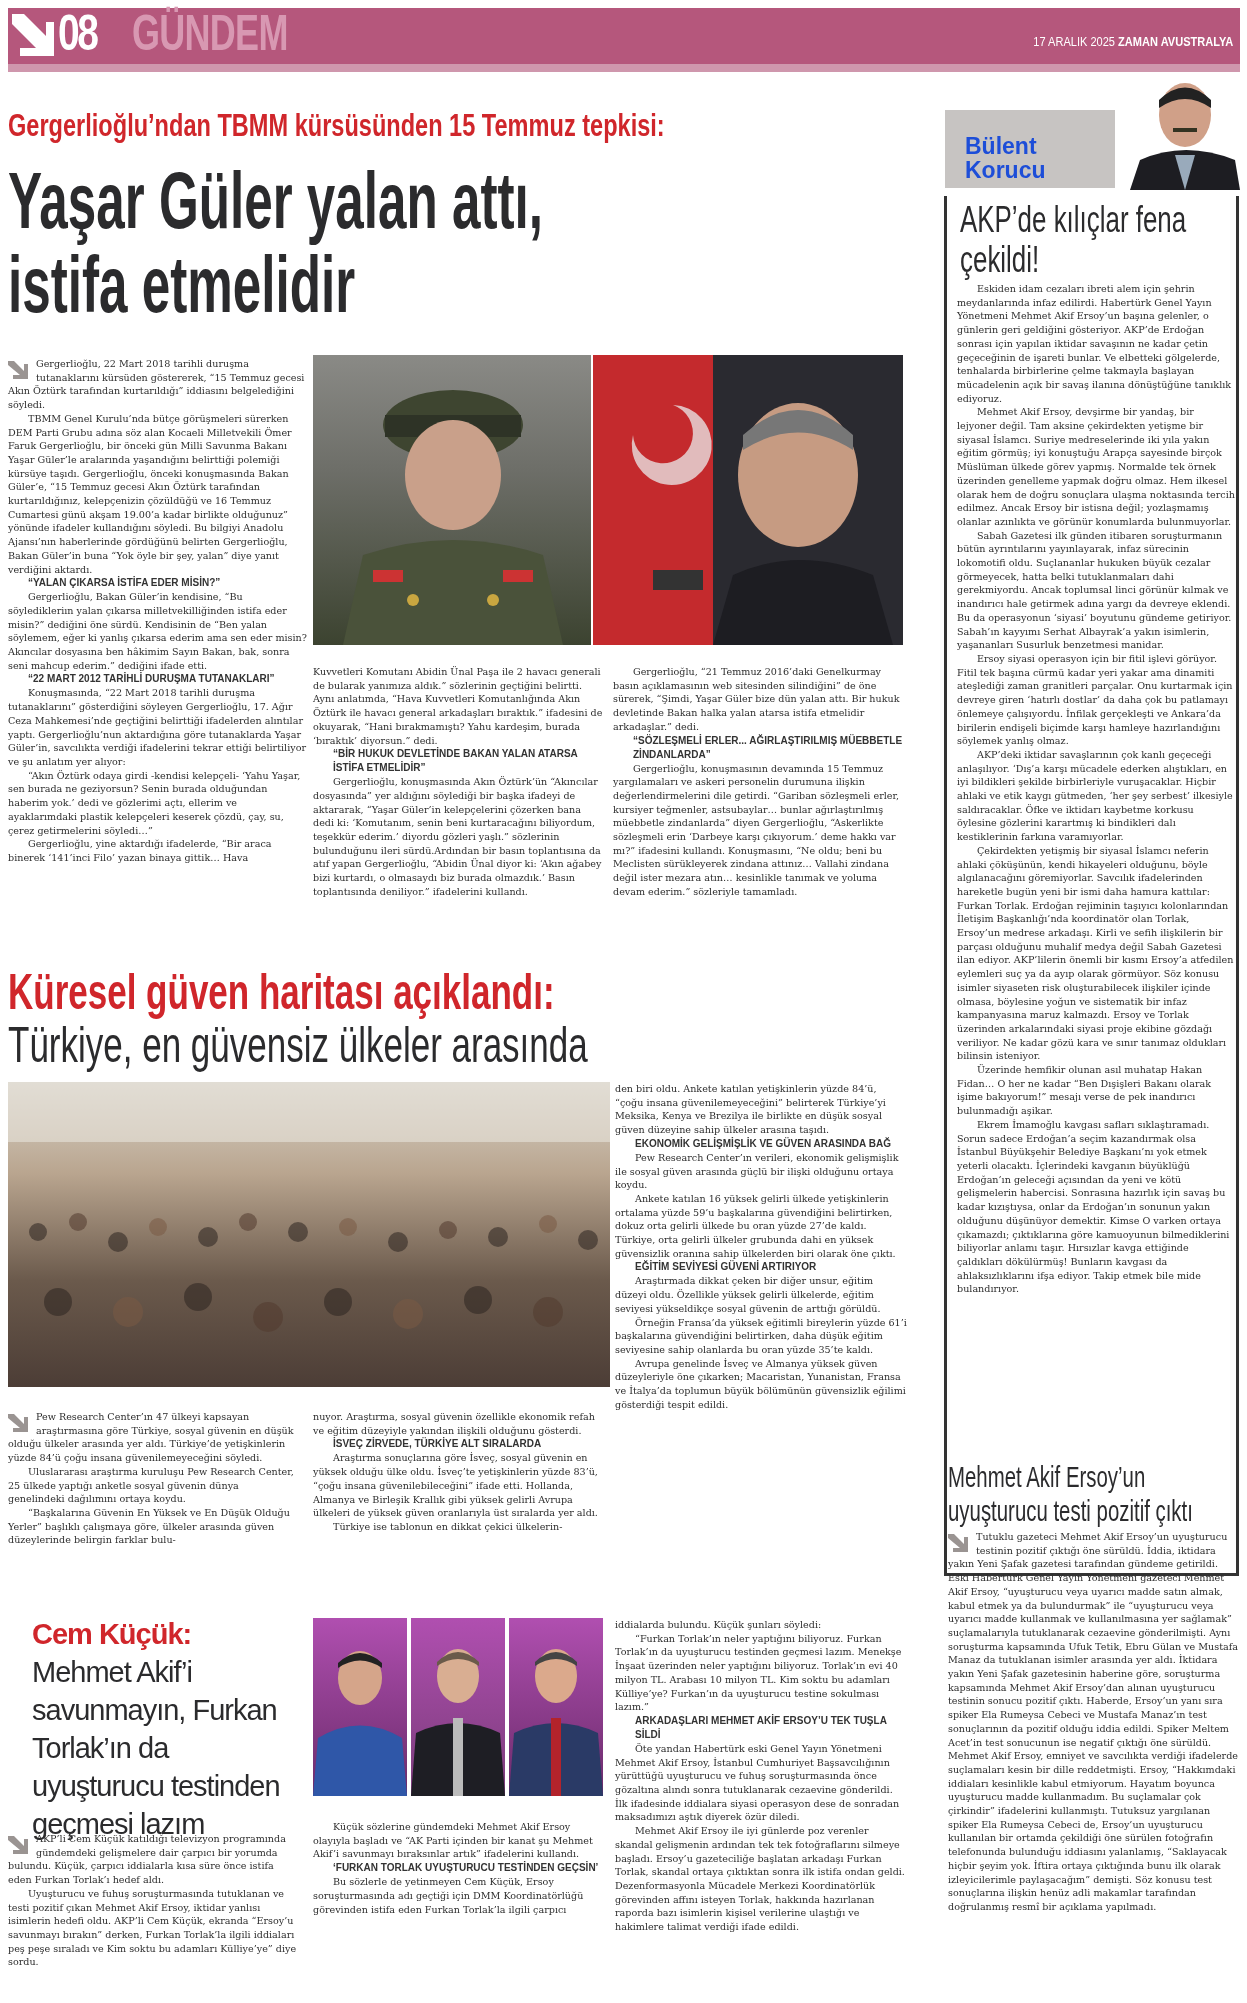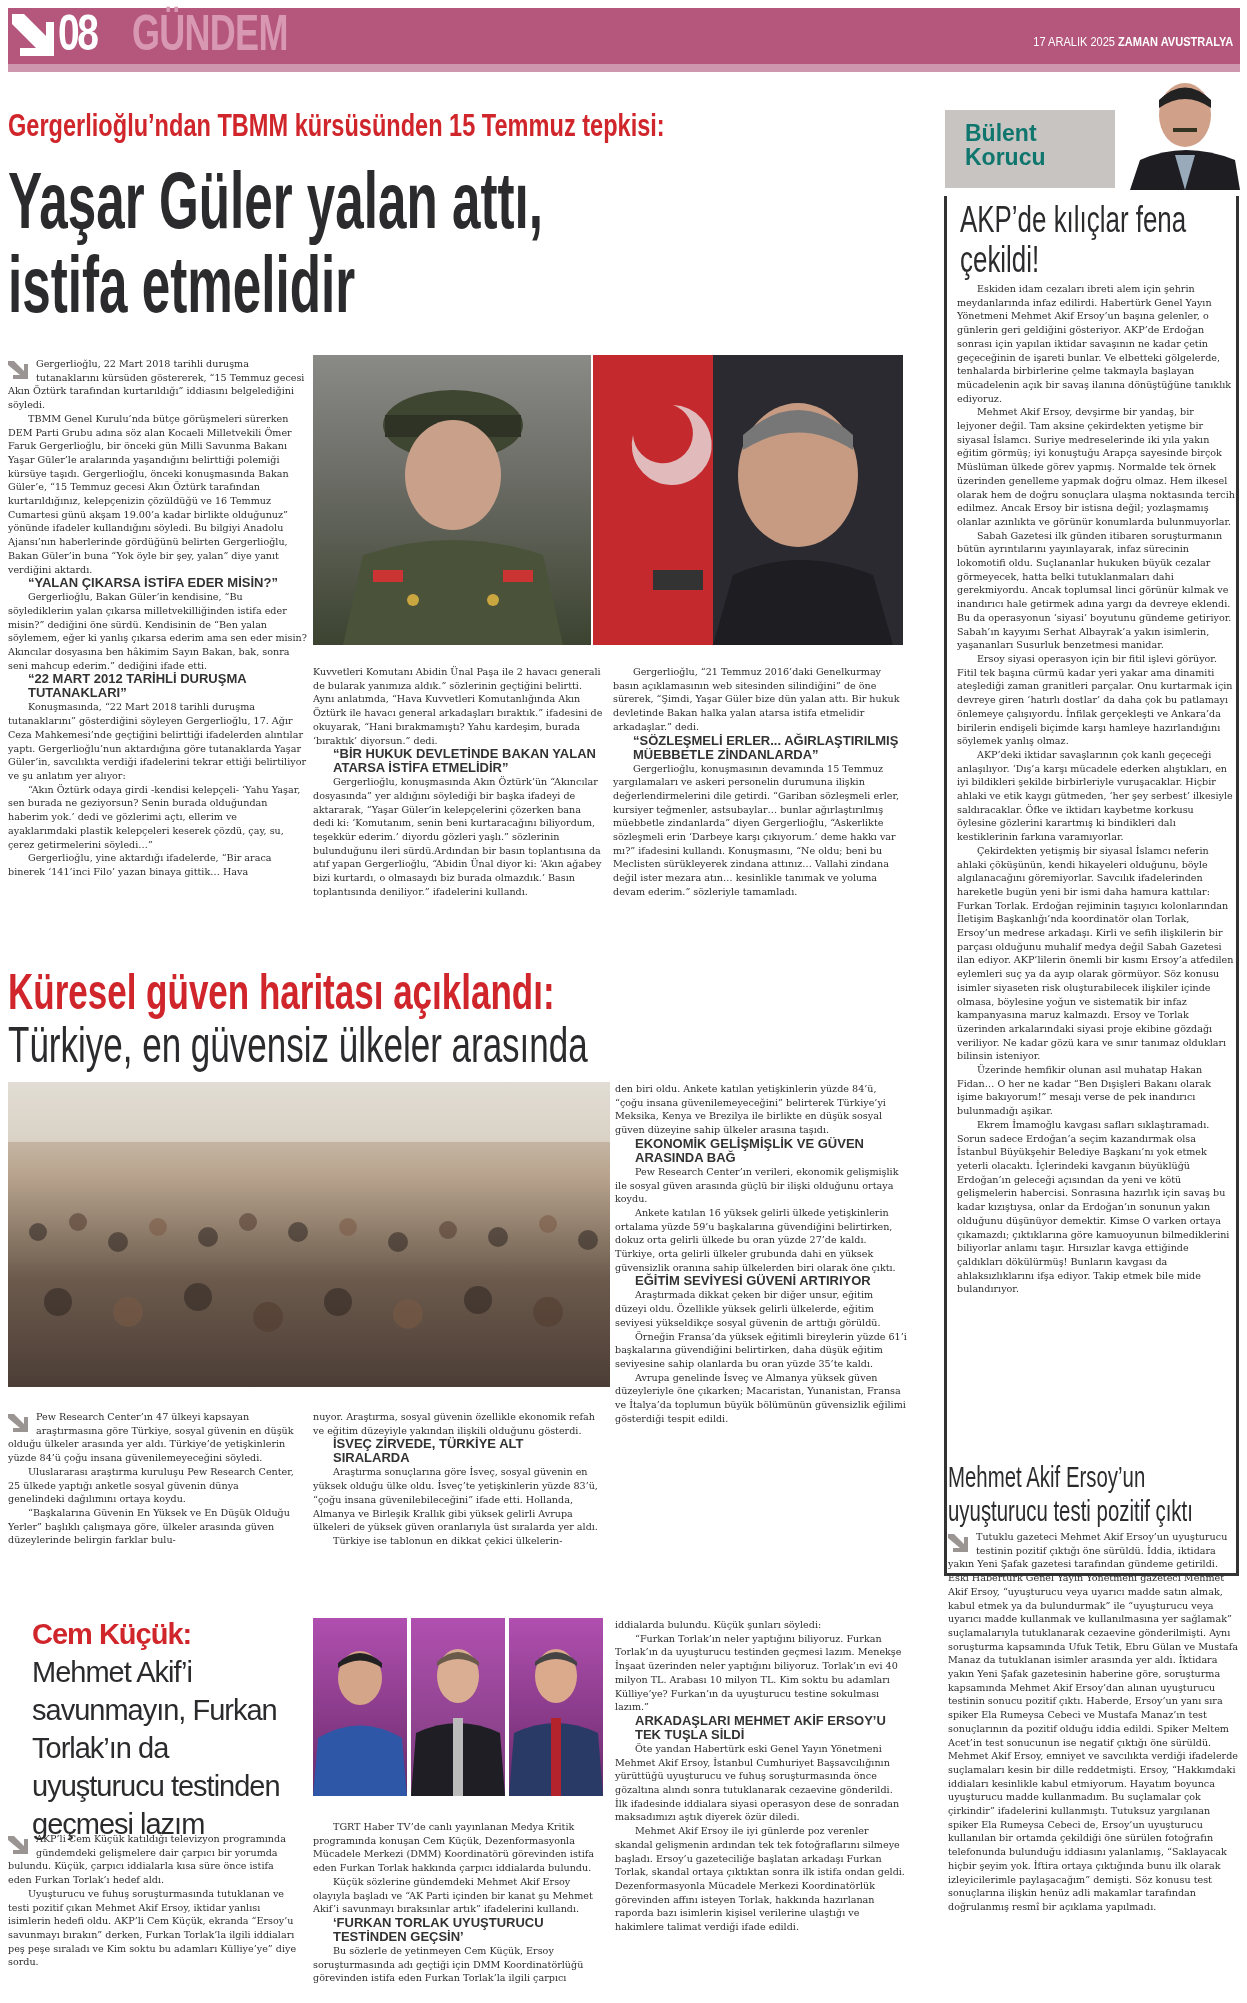--- a/index.html
+++ b/index.html
@@ -14,21 +14,21 @@
 #mast-sec{left:132px;top:4px;font-family:"Liberation Sans",sans-serif;font-weight:bold;font-size:50px;color:#d898b2;letter-spacing:-1px;transform:scaleX(.72);transform-origin:left}
 #mast-date{right:14px;top:34px;font-family:"Liberation Sans",sans-serif;font-size:13px;color:#fff;transform:scaleX(.85);transform-origin:right}
 #mast-date b{font-weight:bold}
 
 .cond{font-family:"Liberation Sans",sans-serif;font-weight:bold;transform-origin:left top}
 .red{color:#d0262b}
 .dark{color:#2b2b2d}
 .bodytxt{font-family:"DejaVu Serif",serif;font-size:9.6px;line-height:13.7px;color:#2d2d2d;text-align:left}
 .bodytxt p{text-indent:20px}
 .bodytxt p.noind{text-indent:0}
-.bodytxt h4{font-family:"Liberation Sans",sans-serif;font-weight:bold;font-size:13px;line-height:14px;color:#333;padding-left:20px;text-transform:none}
+.bodytxt h4{font-family:"Liberation Sans",sans-serif;font-weight:bold;font-size:10px;line-height:14px;color:#333;padding-left:20px;text-transform:none}
 .arrowbox{float:left;width:22px;height:22px;margin:2px 6px 0 0}
 .photo{overflow:hidden}
 
 #col-box{left:944px;top:196px;width:295px;height:1380px;border:3px solid #333;border-top:none}
 #col-grey{left:945px;top:110px;width:170px;height:78px;background:#c7c4c2}
 </style>
 </head>
 <body>
 
 <div id="mast" class="abs"></div>
@@ -177,35 +177,34 @@
   </div>
 </div>
 <div class="abs bodytxt" style="left:8px;top:1832px;width:290px">
   <svg class="arrowbox" viewBox="0 0 22 22">
       <polygon points="0,2 6,2 16,12 16,5 20,5 20,20 5,20 5,16 12,16 0,6" fill="#9a9492"></polygon>
     </svg>
   <p class="noind">AKP’li Cem Küçük katıldığı televizyon programında gündemdeki gelişmelere dair çarpıcı bir yorumda bulundu. Küçük, çarpıcı iddialarla kısa süre önce istifa eden Furkan Torlak’ı hedef aldı.</p>
   <p>Uyuşturucu ve fuhuş soruşturmasında tutuklanan ve testi pozitif çıkan Mehmet Akif Ersoy, iktidar yanlısı isimlerin hedefi oldu. AKP’li Cem Küçük, ekranda “Ersoy’u savunmayı bırakın” derken, Furkan Torlak’la ilgili iddiaları peş peşe sıraladı ve Kim soktu bu adamları Külliye’ye” diye sordu.</p>
 </div>
 <div class="abs bodytxt" style="left:313px;top:1820px;width:290px">
-  <p>TGRT Haber TV’de canlı yayınlanan Medya Kritik programında konuşan Cem Küçük, Dezenformasyonla Mücadele Merkezi (DMM) Koordinatörü görevinden istifa eden Furkan Torlak hakkında çarpıcı iddialarda bulundu.</p>
   <p>Küçük sözlerine gündemdeki Mehmet Akif Ersoy olayıyla başladı ve “AK Parti içinden bir kanat şu Mehmet Akif’i savunmayı bıraksınlar artık” ifadelerini kullandı.</p>
   <h4>‘FURKAN TORLAK UYUŞTURUCU TESTİNDEN GEÇSİN’</h4>
   <p>Bu sözlerle de yetinmeyen Cem Küçük, Ersoy soruşturmasında adı geçtiği için DMM Koordinatörlüğü görevinden istifa eden Furkan Torlak’la ilgili çarpıcı</p>
 </div>
 <div class="abs bodytxt" style="left:615px;top:1618px;width:292px">
   <p class="noind">iddialarda bulundu. Küçük şunları söyledi:</p>
   <p>“Furkan Torlak’ın neler yaptığını biliyoruz. Furkan Torlak’ın da uyuşturucu testinden geçmesi lazım. Menekşe İnşaat üzerinden neler yaptığını biliyoruz. Torlak’ın evi 40 milyon TL. Arabası 10 milyon TL. Kim soktu bu adamları Külliye’ye? Furkan’ın da uyuşturucu testine sokulması lazım.”</p>
   <h4>ARKADAŞLARI MEHMET AKİF ERSOY’U TEK TUŞLA SİLDİ</h4>
   <p>Öte yandan Habertürk eski Genel Yayın Yönetmeni Mehmet Akif Ersoy, İstanbul Cumhuriyet Başsavcılığının yürüttüğü uyuşturucu ve fuhuş soruşturmasında önce gözaltına alındı sonra tutuklanarak cezaevine gönderildi. İlk ifadesinde iddialara siyasi operasyon dese de sonradan maksadımızı aştık diyerek özür diledi.</p>
   <p>Mehmet Akif Ersoy ile iyi günlerde poz verenler skandal gelişmenin ardından tek tek fotoğraflarını silmeye başladı. Ersoy’u gazeteciliğe başlatan arkadaşı Furkan Torlak, skandal ortaya çıktıktan sonra ilk istifa ondan geldi. Dezenformasyonla Mücadele Merkezi Koordinatörlük görevinden affını isteyen Torlak, hakkında hazırlanan raporda bazı isimlerin kişisel verilerine ulaştığı ve hakimlere talimat verdiği ifade edildi.</p>
 </div>
 
 <div id="col-grey" class="abs"></div>
-<div class="abs" style="left:965px;top:121px;font-family:'Liberation Sans',sans-serif;font-weight:bold;font-size:23px;line-height:24px;color:#0f766e">
+<div class="abs" style="left:965px;top:134px;font-family:'Liberation Sans',sans-serif;font-weight:bold;font-size:23px;line-height:24px;color:#1d4ed8">
   <div>Bülent</div>
   <div>Korucu</div>
 </div>
 <div class="abs" style="left:1125px;top:70px;width:115px;height:120px">
   <svg width="115" height="120" viewBox="0 0 115 120">
       <ellipse cx="60" cy="45" rx="26" ry="32" fill="#d0a088"></ellipse>
       <path d="M34 30 Q60 5 86 30 L86 38 Q60 20 34 38Z" fill="#222"></path>
       <rect x="48" y="58" width="24" height="4" fill="#332"></rect>
       <path d="M5 120 L15 90 Q60 70 110 90 L115 120Z" fill="#1d1d22"></path>
       <path d="M50 85 L60 120 L70 85Z" fill="#9ab"></path>

